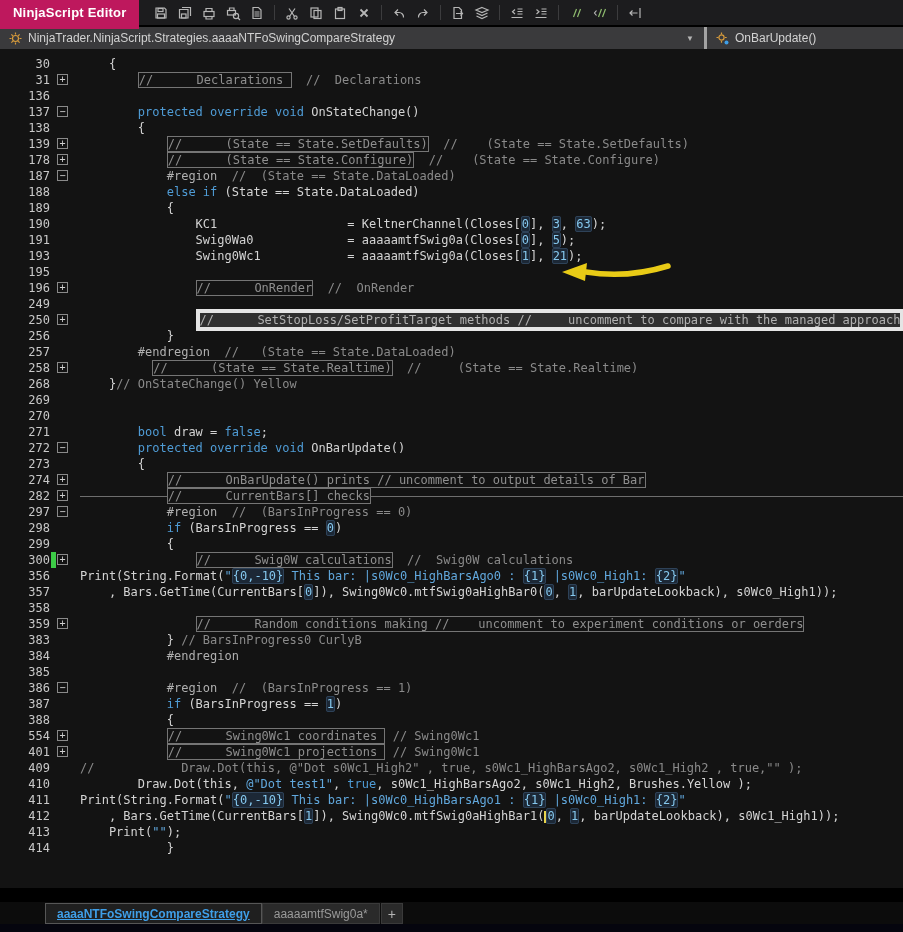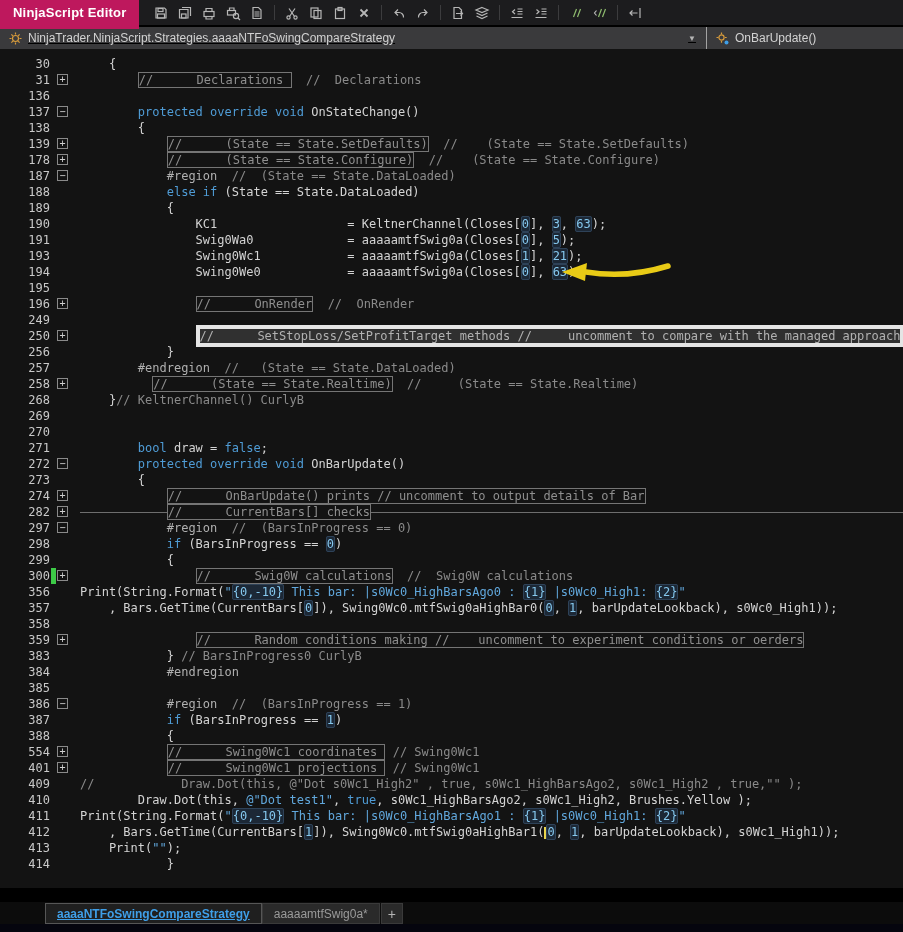--- a/index.html
+++ b/index.html
@@ -13,21 +13,21 @@
                display:flex; align-items:center; padding:16px 13px; letter-spacing:.2px; }
   .toolbar { display:flex; align-items:center; gap:6px; padding-left:13px; }
   .tbi { width:18px; height:18px; display:flex; align-items:center; justify-content:center; }
   .tbi svg { stroke:#b6b6b6; fill:none; stroke-width:1.2; }
   .tb-sep { width:1px; height:15px; background:#3c3c3e; margin:0 2px; }
 
   
   .gap { height:2px; background:#000; }
   .navbar { height:22px; background:#3a3a3c; display:flex; align-items:stretch; }
   .combo { display:flex; align-items:center; gap:6px; padding:0 8px; cursor:default; }
-  .combo-left { flex:1; border-right:1px solid #a3a3a3;text-decoration:underline; }
+  .combo-left { flex:1; border-right:3px solid #a3a3a3; }
   .combo-right { width:196px; }
   .combo-text { color:#d2d2d2; font-size:12px; white-space:nowrap; }
   .chevron { margin-left:auto; color:#b4b4b4; font-size:8px; padding-right:2px; }
 
   
   .editor { position:relative; background:#131313; height:839px; padding-top:7px; }
   .row { display:flex; height:16px; line-height:16px; font-family:"DejaVu Sans Mono", monospace;
          font-size:12px; position:relative; }
   .gutter { width:76px; flex:none; display:flex; position:relative; }
   .lnum { width:50px; text-align:right; color:#c9c9c9; flex:none; }
@@ -314,27 +314,20 @@
         </div>
         <div class="row">
           <div class="gutter">
             <span class="lnum">193</span>
             <span class="foldcell"></span>
           </div>
           <div class="codeline"><span class="seg d">                Swing0Wc1            = aaaaamtfSwig0a(Closes[</span><span class="seg num">1</span><span class="seg d">], </span><span class="seg num">21</span><span class="seg d">);</span></div>
         </div>
         <div class="row">
           <div class="gutter">
-            <span class="lnum">194</span>
-            <span class="foldcell"></span>
-          </div>
-          <div class="codeline"><span class="seg d">                Swing0We0            = aaaaamtfSwig0a(Closes[</span><span class="seg num">0</span><span class="seg d">], </span><span class="seg num">63</span><span class="seg d">);</span></div>
-        </div>
-        <div class="row">
-          <div class="gutter">
             <span class="lnum">195</span>
             <span class="foldcell"></span>
           </div>
           <div class="codeline"></div>
         </div>
         <div class="row">
           <div class="gutter">
             <span class="lnum">196</span>
             <span class="foldcell">
               <span class="fold">+</span>
@@ -379,21 +372,21 @@
               <span class="fold">+</span>
             </span>
           </div>
           <div class="codeline"><span class="seg d">          </span><span class="seg cb">//      (State == State.Realtime)</span><span class="seg c">  //     (State == State.Realtime)</span></div>
         </div>
         <div class="row">
           <div class="gutter">
             <span class="lnum">268</span>
             <span class="foldcell"></span>
           </div>
-          <div class="codeline"><span class="seg d">    }</span><span class="seg c">// KeltnerChannel() CurlyB</span></div>
+          <div class="codeline"><span class="seg d">    }</span><span class="seg c">// OnStateChange() Yellow</span></div>
         </div>
         <div class="row">
           <div class="gutter">
             <span class="lnum">269</span>
             <span class="foldcell"></span>
           </div>
           <div class="codeline"></div>
         </div>
         <div class="row">
           <div class="gutter">

